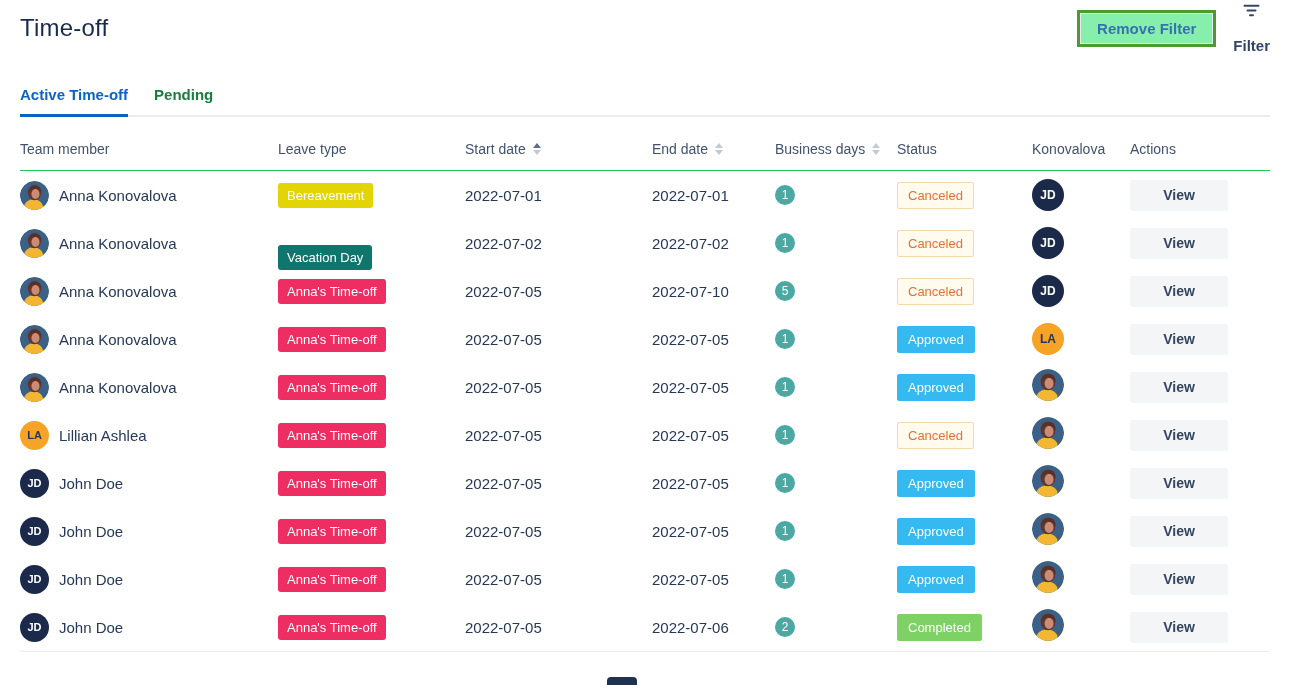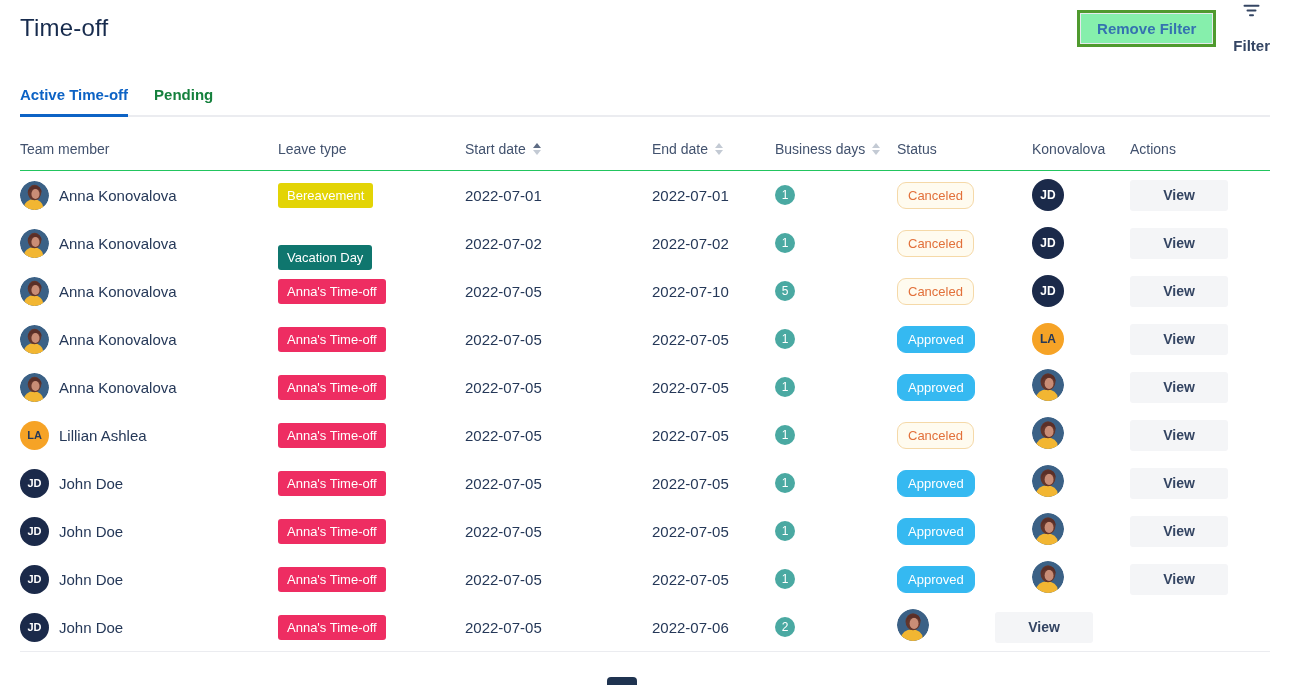--- a/index.html
+++ b/index.html
@@ -84,21 +84,21 @@
     padding: 5px 9px; border-radius: 3px; white-space: nowrap;
   }
   .date-text { font-size: 15px; color: #253858; }
   .days-circle {
     width: 20px; height: 20px; border-radius: 50%;
     display: inline-flex; align-items: center; justify-content: center;
     color: #fff; font-size: 12px; font-weight: 400;
   }
   .status-badge {
     display: inline-block; font-size: 13px; padding: 5px 10px;
-    border-radius: 9px; border: 1px solid transparent; white-space: nowrap;
+    border-radius: 2px; border: 1px solid transparent; white-space: nowrap;
   }
   .view-btn {
     width: 98px; height: 31px; background: #f4f5f7; border: none;
     border-radius: 3px; color: #344563; font-family: inherit;
     font-size: 14px; font-weight: 600; cursor: pointer;
   }
 
   
   .pagination {
     display: flex; align-items: center; justify-content: center;
@@ -549,20 +549,23 @@
       <span class="avatar" style="background: rgb(27, 42, 74); color: rgb(255, 255, 255);">JD</span>
       <span class="member-name">John Doe</span>
     </div>
     <div class="c1">
       <span class="leave-badge" style="background: rgb(238, 45, 98);">Anna's Time-off</span>
     </div>
     <div class="c2 date-text">2022-07-05</div>
     <div class="c3 date-text">2022-07-06</div>
     <div class="c4">
       <span class="days-circle" style="background: rgb(74, 169, 162);">2</span>
+    </div>
+    <div class="c5">
+      <span class="status-badge" style="background: rgb(126, 210, 101); border-color: rgb(126, 210, 101); color: rgb(255, 255, 255);">Completed</span>
     </div>
     <div class="c6">
       <span class="avatar approver">
             <svg viewBox="0 0 30 30">
               <defs>
                 <clipPath id="avc">
                   <circle cx="15" cy="15" r="15"></circle>
                 </clipPath>
               </defs>
               <g clip-path="url(#avc)">

